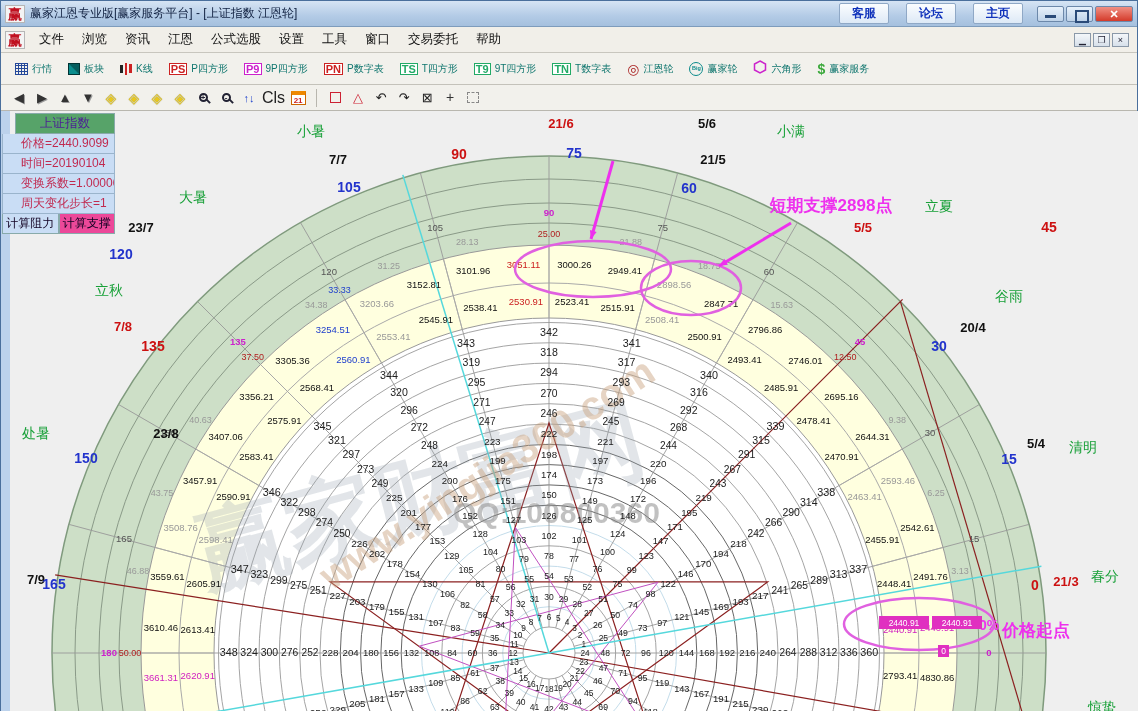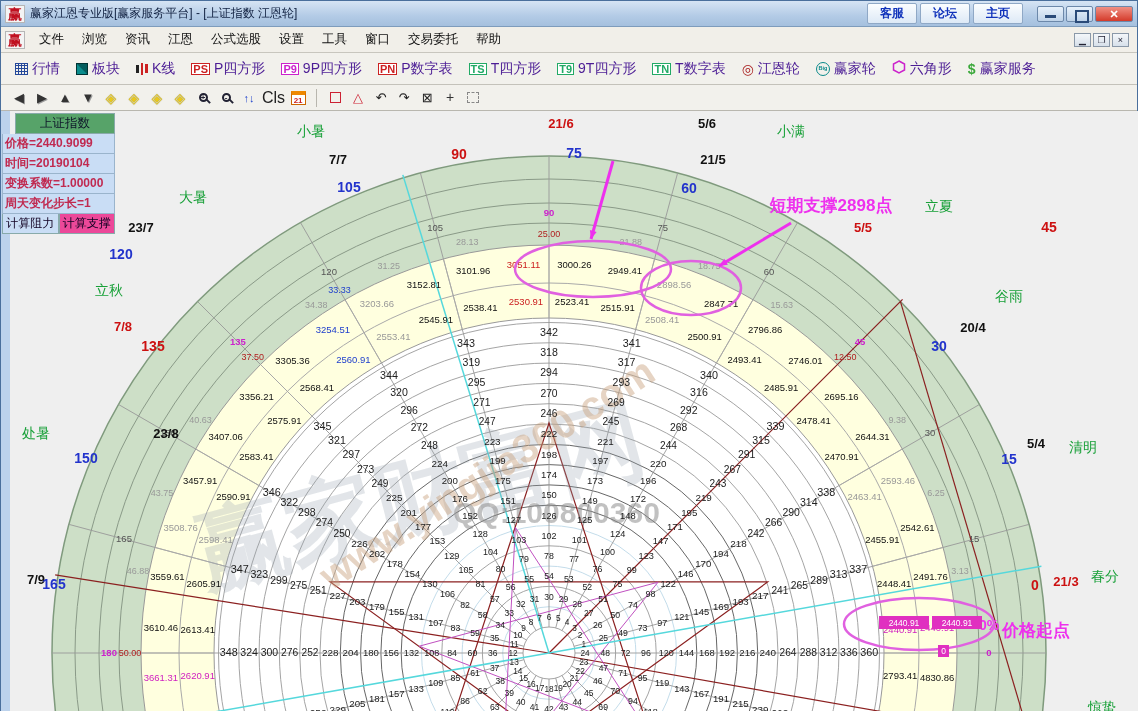--- a/index.html
+++ b/index.html
@@ -30,21 +30,21 @@
     border-bottom:1px solid #c8c6be; display:flex; align-items:center; padding:0 4px; }
   .menu-item { font-size:12.5px; color:#111; padding:16px 9px; }
   .mdi-ctl { margin-left:auto; display:flex; gap:2px; padding-right:4px; }
   .mbtn { width:17px; height:14px; border:1px solid #8a98a8; background:linear-gradient(#f4f7fa,#d7e0ea);
     font-size:9px; line-height:12px; text-align:center; color:#223; }
 
   
   .toolbar1 { position:absolute; left:0; top:52px; width:100%; height:32px; background:#f2f1ec;
     border-bottom:1px solid #c4c2ba; display:flex; align-items:center; padding:0 6px; }
   .t1-item { display:flex; align-items:center; gap:4px; padding:0 8px; height:24px; }
-  .t1-label { font-size:14px; color:#4c1d95; }
+  .t1-label { font-size:10px; color:#0f766e; }
   .badge { font-size:11px; font-weight:bold; border:1px solid; padding:0 1px; line-height:10px; background:#fff; }
   .icon-grid { width:13px; height:12px; border:1px solid #24489a;
     background-image:repeating-linear-gradient(0deg,transparent 0 2px,#24489a 2px 3px),
                      repeating-linear-gradient(90deg,transparent 0 2px,#24489a 2px 3px); }
   .icon-blocks { width:12px; height:12px;
     background:linear-gradient(45deg,#0b8d8d 48%,#045d5d 52%);
     box-shadow:inset 0 0 0 1px #033, inset 5px 0 0 -4px #fff, inset 0 5px 0 -4px #fff; }
   .icon-k { width:2px; height:12px; background:#c22; position:relative; margin:0 5px; }
   .icon-k::before { content:""; position:absolute; left:-5px; top:2px; width:3px; height:8px; background:#222; }
   .icon-k::after { content:""; position:absolute; left:4px; top:1px; width:3px; height:9px; background:#c22; }
@@ -74,40 +74,40 @@
   .crosshair { position:relative; width:12px; height:12px; }
   .crosshair::before { content:"+"; position:absolute; left:2px; top:-3px; font-size:14px; color:#333; }
 
   
   .main { position:absolute; left:0; top:110px; width:1138px; height:601px; background:#efefef; }
   .left-strip { position:absolute; left:0; top:0; width:9px; height:601px; background:#bcd2ec; }
   #wheel { position:absolute; left:0; top:0; }
 
   
   .panel { position:absolute; left:1px; top:2px; width:113px; z-index:5; font-size:12px; }
-  .panel-h { background:#57a369; color:#0f172a; text-align:center; padding:1px 0; border:1px solid #8aa;
+  .panel-h { background:#57a369; color:#4c1d95; text-align:center; padding:1px 0; border:1px solid #8aa;
     font-size:12.5px;margin-left:13px; }
   .panel-row { background:#c9ddf5; color:#c02a50; border:1px solid #9ab4cc; border-top:none;
-    padding:1px 2px; white-space:nowrap; overflow:hidden;font-weight:bold; }
+    padding:1px 18px; white-space:nowrap; overflow:hidden; }
   .panel-btns { display:flex; }
   .pbtn { flex:1; text-align:center; border:1px solid #8aa; border-top:none; padding:1px 0;
     font-size:12px; color:#102; }
   .pbtn.b1 { background:#c9ddf5; }
   .pbtn.b2 { background:#ec4899; }
 </style>
 </head>
 <body>
 
 <div class="app">
 
   <div class="titlebar">
     <span class="logo-badge">赢</span>
     <span class="win-title">赢家江恩专业版[赢家服务平台] - [上证指数 江恩轮]</span>
     <div class="tb-right">
-      <div id="topBtns" style="display:flex;gap:3px;padding-left:43px;">
+      <div id="topBtns" style="display:flex;gap:17px;padding-left:43px;">
           <div class="top-btn">客服</div>
           <div class="top-btn">论坛</div>
           <div class="top-btn">主页</div>
         </div>
       <div class="winctl">
         <div class="wbtn minb"></div>
         <div class="wbtn maxb"></div>
         <div class="wbtn close">✕</div>
       </div>
     </div>

